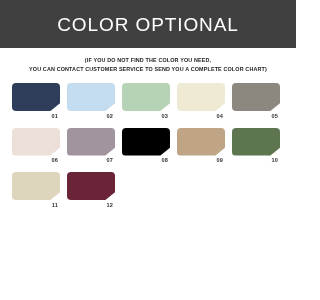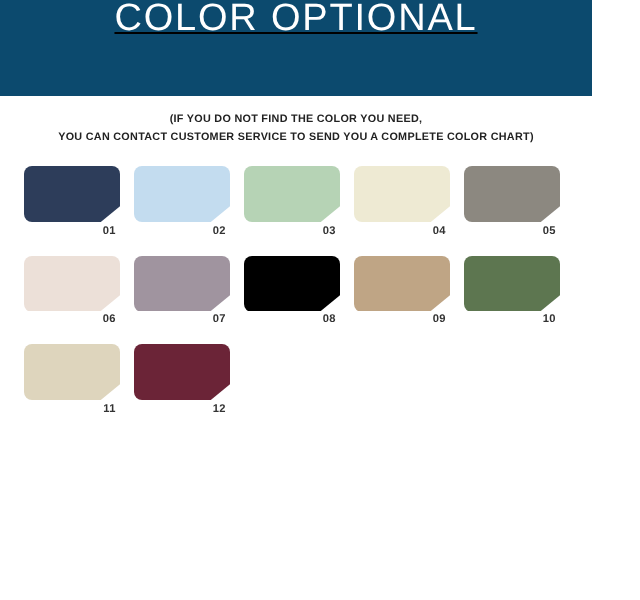--- a/index.html
+++ b/index.html
@@ -18,26 +18,25 @@
     width: 296px;
     height: 300px;
     background: #ffffff;
     box-sizing: border-box;
   }
 
   
   .header-band {
     width: 296px;
     height: 48px;
-    background: #0c4a6e;
+    background: #404040;
     display: flex;
-    align-items: flex-start;
+    align-items: center;
     justify-content: center;
     box-sizing: border-box;
-    text-decoration: underline;
   }
   .header-title {
     color: #ffffff;
     font-size: 19px;
     font-weight: 400;
     letter-spacing: 0.9px;
     line-height: 1;
     white-space: nowrap;
   }
 

